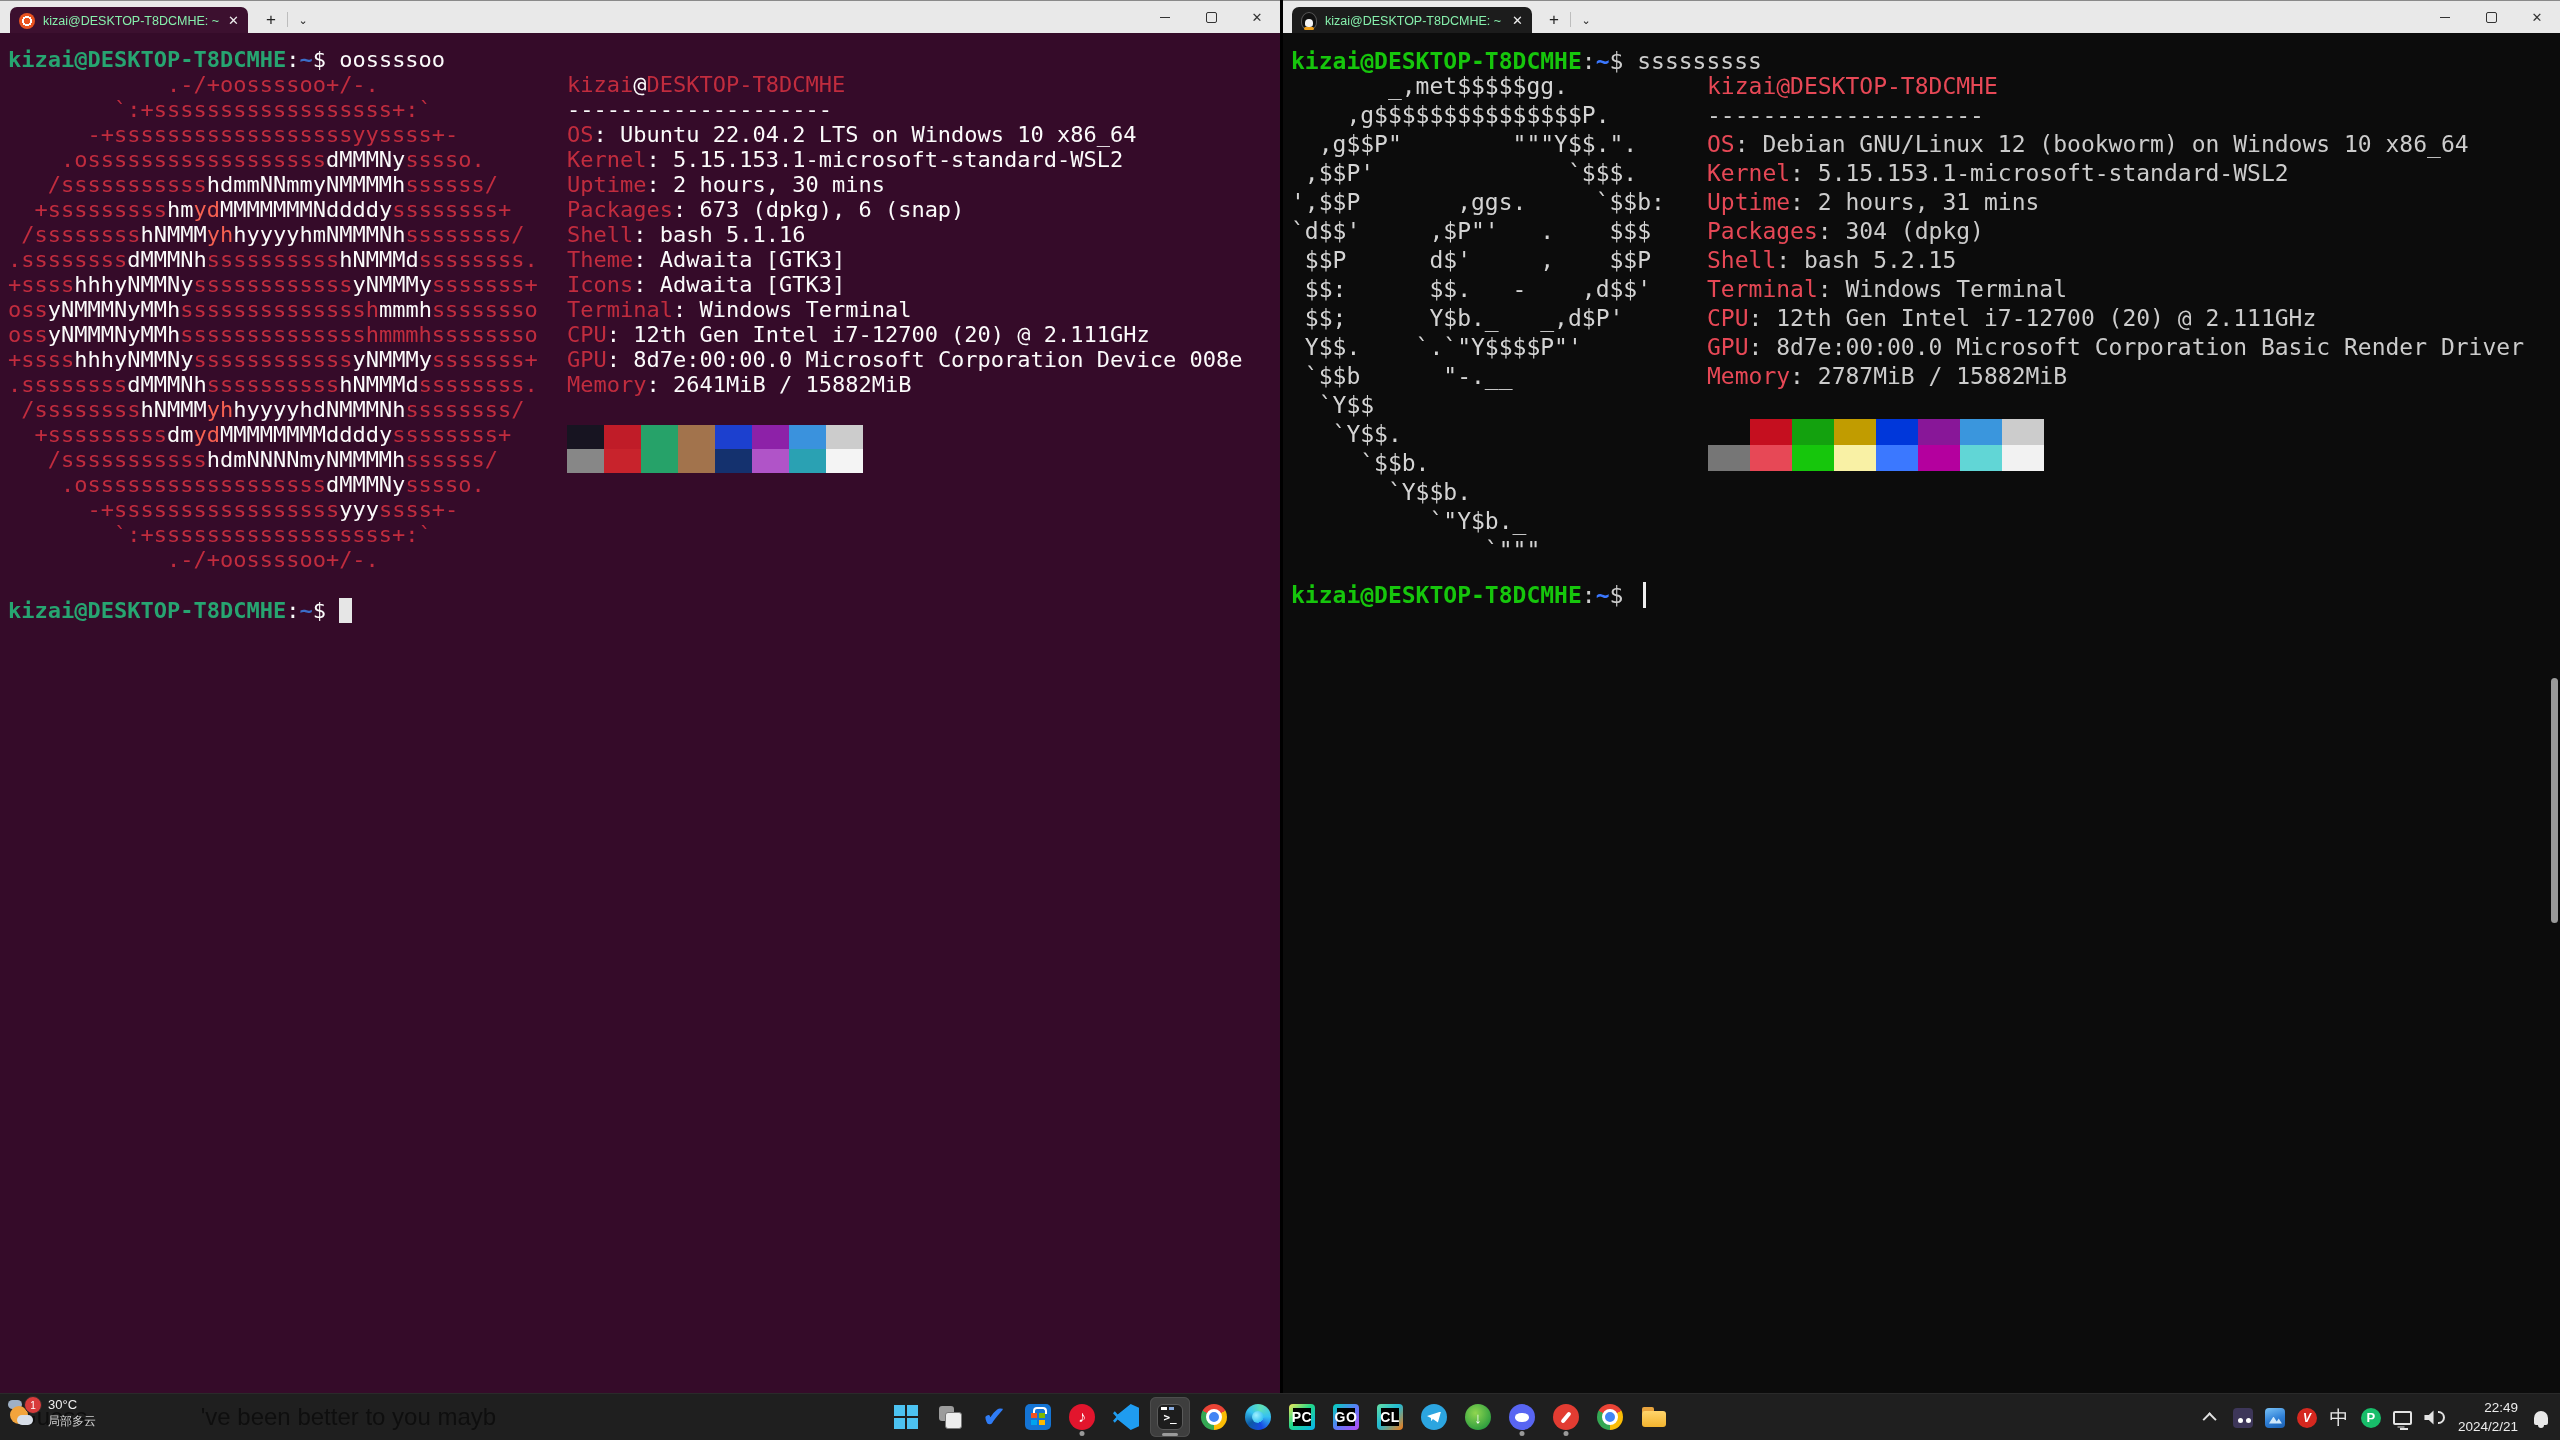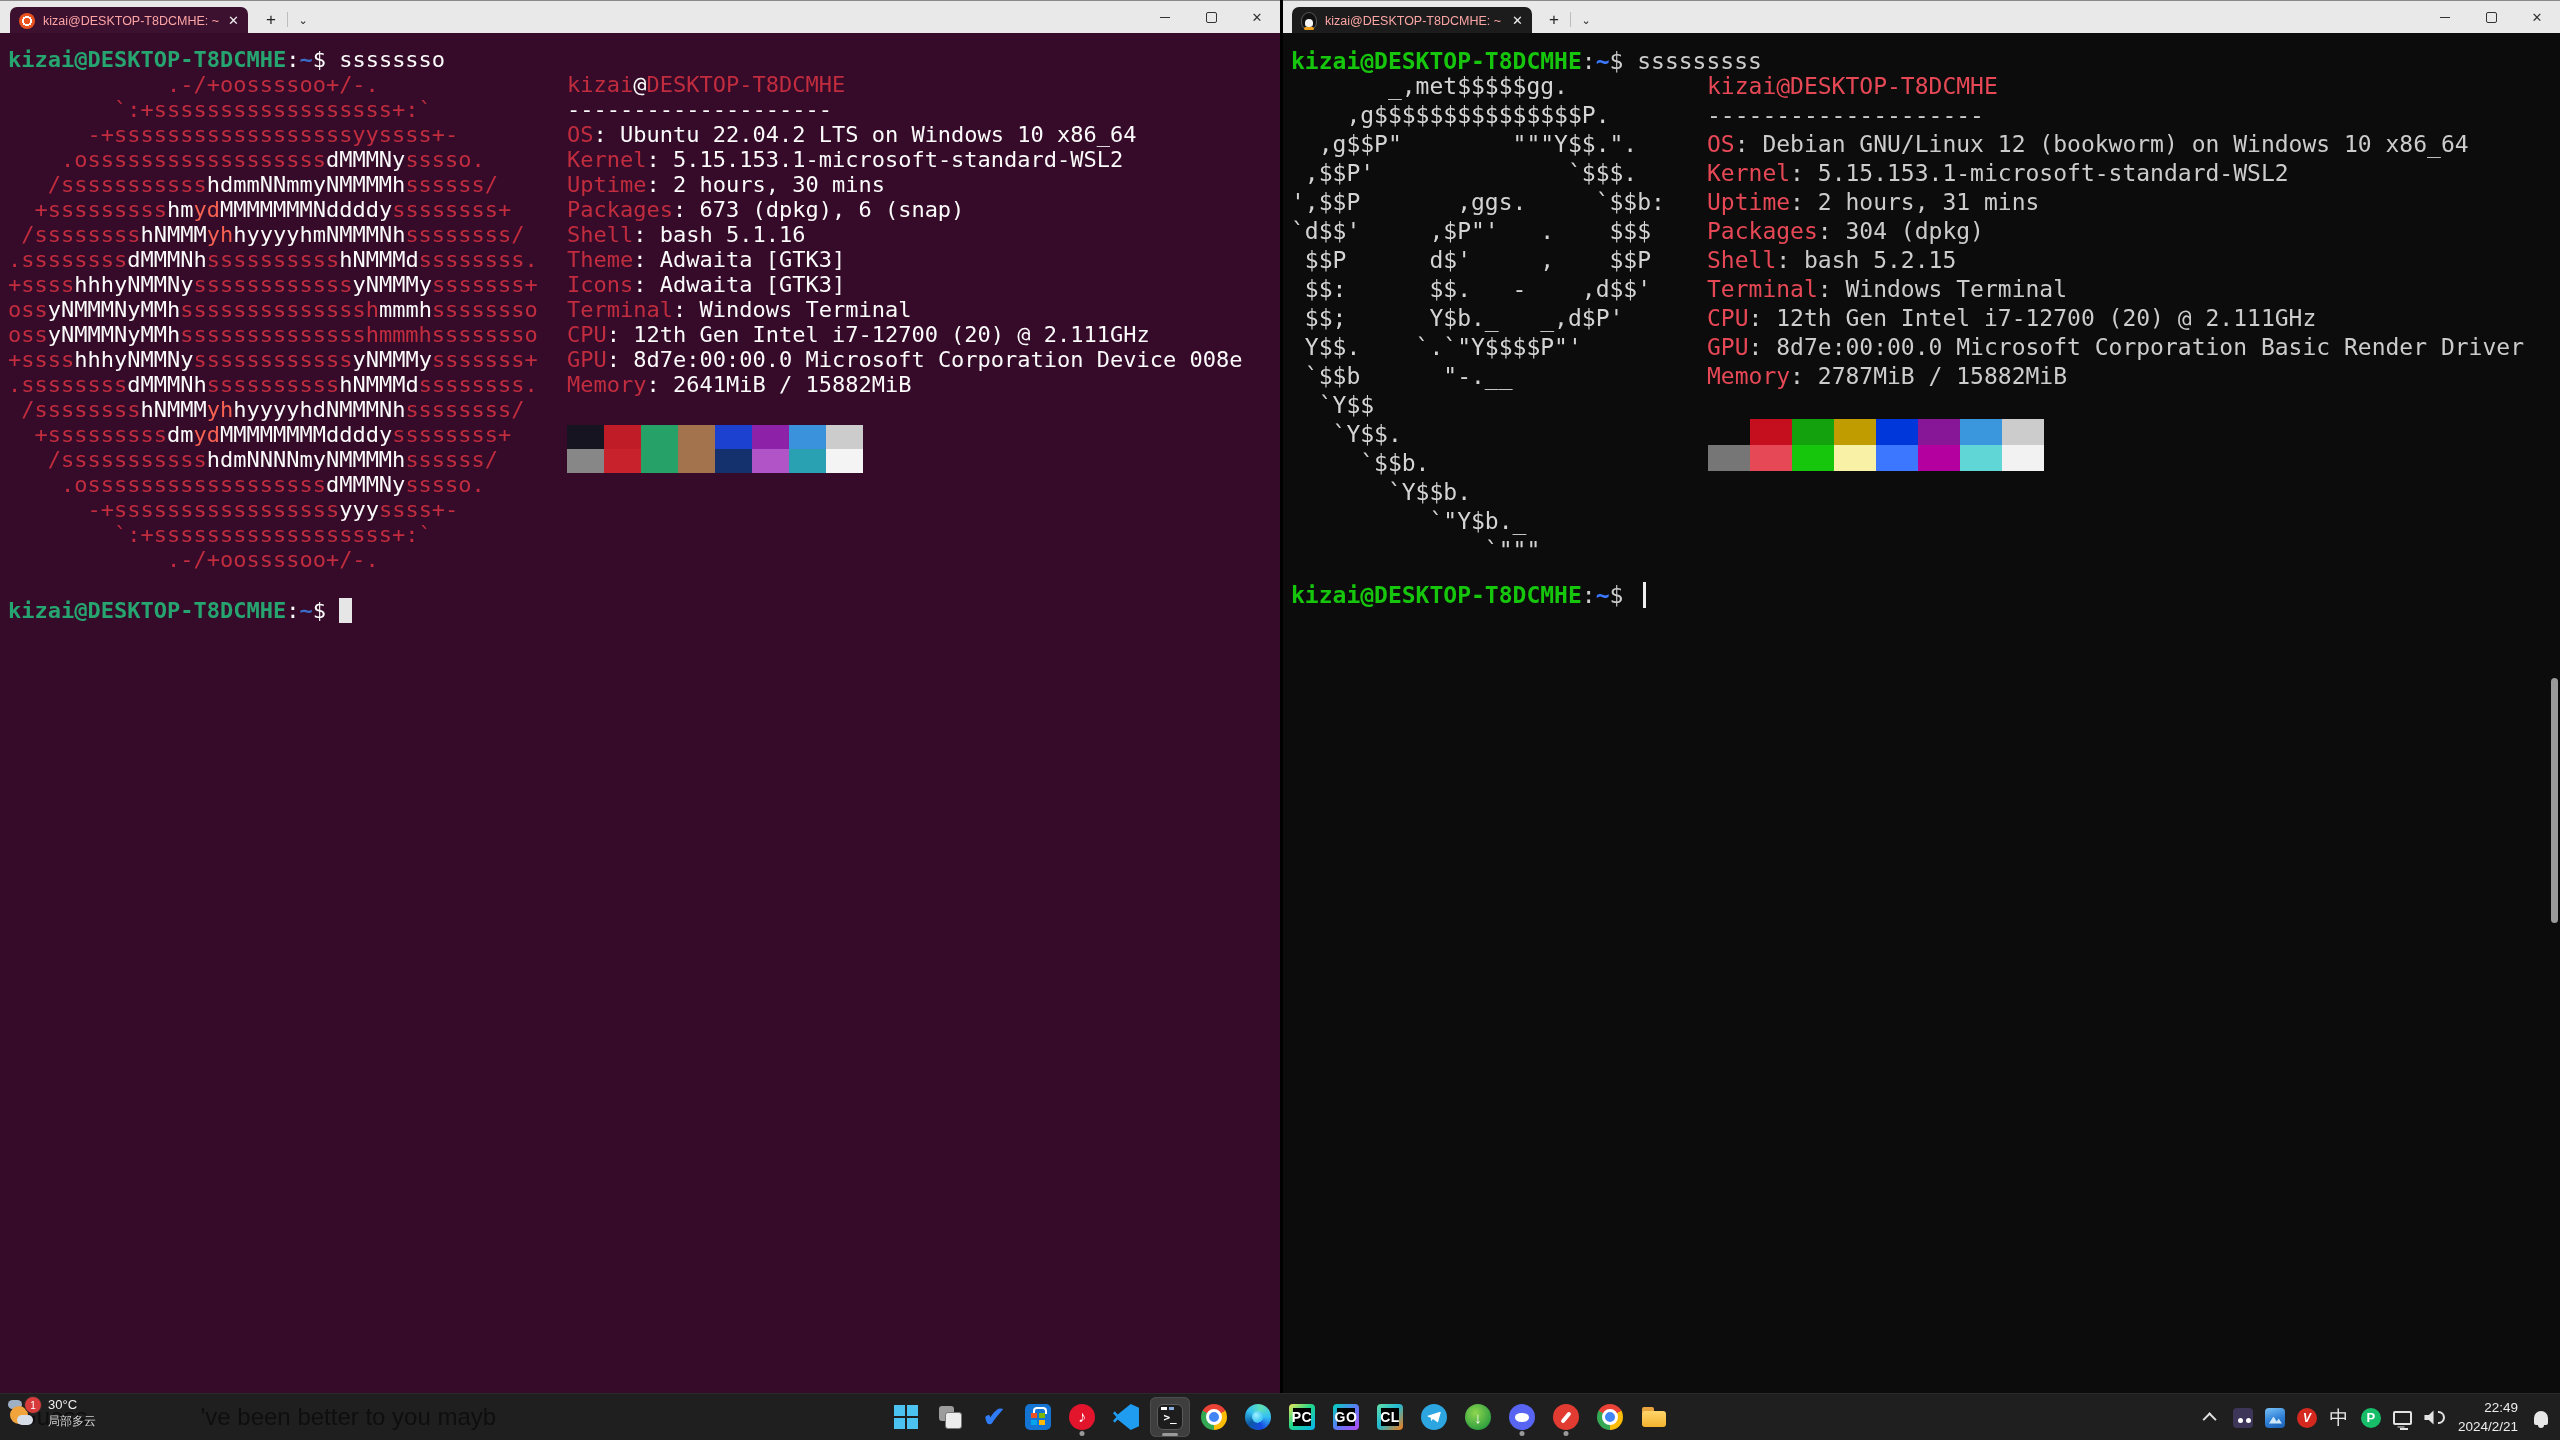--- a/index.html
+++ b/index.html
@@ -10,21 +10,21 @@
   .window{position:absolute;top:0;height:1393px;}
   .win-left{left:0;width:1280px;}
   .win-right{left:1283px;width:1277px;}
 
   .tabrow{position:absolute;top:0;left:0;right:0;height:33px;background:#e9e9e9;
           border-top:1px solid #8a8a8a;box-sizing:border-box;}
   .tab{position:absolute;top:6px;height:27px;border-radius:7px 7px 0 0;display:flex;
        align-items:center;padding:0 9px;gap:8px;box-sizing:border-box;}
   .win-left .tab{left:10px;width:238px;background:#3c102f;}
   .win-right .tab{left:9px;width:240px;background:#1c1c1c;}
-  .tab-title{color:#fca5a5;font-size:12.5px;white-space:nowrap;flex:1;overflow:hidden;}
+  .tab-title{color:#86efac;font-size:12.5px;white-space:nowrap;flex:1;overflow:hidden;}
   .tab-close{color:#eee;font-size:13px;line-height:1;}
 
   .ubuntu-logo{width:16px;height:16px;border-radius:50%;background:#e95420;flex:0 0 16px;
      background-image:radial-gradient(circle at 50% 50%,#e95420 0 3px,#fff 3px 5px,#e95420 5px);}
   .tux-logo{width:14px;height:16px;flex:0 0 14px;position:relative;background:#111;
      border-radius:50% 50% 42% 42%;border:1px solid #555;}
   .tux-logo::before{content:"";position:absolute;left:3px;top:6px;width:8px;height:8px;
      background:#f5f5f5;border-radius:50% 50% 40% 40%;}
   .tux-logo::after{content:"";position:absolute;left:2px;bottom:-1px;width:10px;height:3px;
      background:#f0a11c;border-radius:2px;}
@@ -222,21 +222,21 @@
     <div class="newtab-btn">+</div>
     <div class="tab-sep"></div>
     <div class="chev-btn">⌄</div>
     <div class="win-controls">
       <div class="wc wc-min"></div>
       <div class="wc wc-max"></div>
       <div class="wc wc-close">✕</div>
     </div>
   </div>
   <div class="term">
-    <pre class="block p1"><div><span class="c-g">kizai@DESKTOP-T8DCMHE</span><span class="c-w">:</span><span class="c-u">~</span><span class="c-w">$ ssssssso</span></div></pre>
+    <pre class="block p1"><div><span class="c-g">kizai@DESKTOP-T8DCMHE</span><span class="c-w">:</span><span class="c-u">~</span><span class="c-w">$ oossssoo</span></div></pre>
     <pre class="block art"><div><span class="c-r">            .-/+oossssoo+/-.</span></div><div><span class="c-r">        `:+ssssssssssssssssss+:`</span></div><div><span class="c-r">      -+ssssssssssssssssssyyssss+-</span></div><div><span class="c-r">    .ossssssssssssssssss</span><span class="c-w">dMMMNy</span><span class="c-r">sssso.</span></div><div><span class="c-r">   /sssssssssss</span><span class="c-w">hdmmNNmmyNMMMMh</span><span class="c-r">ssssss/</span></div><div><span class="c-r">  +sssssssss</span><span class="c-w">hm</span><span class="c-b">yd</span><span class="c-w">MMMMMMMNddddy</span><span class="c-r">ssssssss+</span></div><div><span class="c-r"> /ssssssss</span><span class="c-w">hNMMM</span><span class="c-b">yh</span><span class="c-w">hyyyyhmNMMMNh</span><span class="c-r">ssssssss/</span></div><div><span class="c-r">.ssssssss</span><span class="c-w">dMMMNh</span><span class="c-r">ssssssssss</span><span class="c-w">hNMMMd</span><span class="c-r">ssssssss.</span></div><div><span class="c-r">+ssss</span><span class="c-w">hhhyNMMNy</span><span class="c-r">ssssssssssss</span><span class="c-w">yNMMMy</span><span class="c-r">sssssss+</span></div><div><span class="c-r">oss</span><span class="c-w">yNMMMNyMMh</span><span class="c-r">ssssssssssssssh</span><span class="c-w">mmmh</span><span class="c-r">ssssssso</span></div><div><span class="c-r">oss</span><span class="c-w">yNMMMNyMMh</span><span class="c-r">sssssssssssssshmmmhssssssso</span></div><div><span class="c-r">+ssss</span><span class="c-w">hhhyNMMNy</span><span class="c-r">ssssssssssss</span><span class="c-w">yNMMMy</span><span class="c-r">sssssss+</span></div><div><span class="c-r">.ssssssss</span><span class="c-w">dMMMNh</span><span class="c-r">ssssssssss</span><span class="c-w">hNMMMd</span><span class="c-r">ssssssss.</span></div><div><span class="c-r"> /ssssssss</span><span class="c-w">hNMMM</span><span class="c-b">yh</span><span class="c-w">hyyyyhdNMMMNh</span><span class="c-r">ssssssss/</span></div><div><span class="c-r">  +sssssssss</span><span class="c-w">dm</span><span class="c-b">yd</span><span class="c-w">MMMMMMMMddddy</span><span class="c-r">ssssssss+</span></div><div><span class="c-r">   /sssssssssss</span><span class="c-w">hdmNNNNmyNMMMMh</span><span class="c-r">ssssss/</span></div><div><span class="c-r">    .ossssssssssssssssss</span><span class="c-w">dMMMNy</span><span class="c-r">sssso.</span></div><div><span class="c-r">      -+sssssssssssssssss</span><span class="c-w">yyy</span><span class="c-r">ssss+-</span></div><div><span class="c-r">        `:+ssssssssssssssssss+:`</span></div><div><span class="c-r">            .-/+oossssoo+/-.</span></div></pre>
     <pre class="block info"><div><span class="c-r">kizai</span><span class="c-w">@</span><span class="c-r">DESKTOP-T8DCMHE</span></div><div><span class="c-w">--------------------</span></div><div><span class="c-r">OS</span><span class="c-w">: Ubuntu 22.04.2 LTS on Windows 10 x86_64</span></div><div><span class="c-r">Kernel</span><span class="c-w">: 5.15.153.1-microsoft-standard-WSL2</span></div><div><span class="c-r">Uptime</span><span class="c-w">: 2 hours, 30 mins</span></div><div><span class="c-r">Packages</span><span class="c-w">: 673 (dpkg), 6 (snap)</span></div><div><span class="c-r">Shell</span><span class="c-w">: bash 5.1.16</span></div><div><span class="c-r">Theme</span><span class="c-w">: Adwaita [GTK3]</span></div><div><span class="c-r">Icons</span><span class="c-w">: Adwaita [GTK3]</span></div><div><span class="c-r">Terminal</span><span class="c-w">: Windows Terminal</span></div><div><span class="c-r">CPU</span><span class="c-w">: 12th Gen Intel i7-12700 (20) @ 2.111GHz</span></div><div><span class="c-r">GPU</span><span class="c-w">: 8d7e:00:00.0 Microsoft Corporation Device 008e</span></div><div><span class="c-r">Memory</span><span class="c-w">: 2641MiB / 15882MiB</span></div></pre>
     <div class="pal">
       <div><span style="background: rgb(23, 20, 33);"></span><span style="background: rgb(192, 28, 40);"></span><span style="background: rgb(38, 162, 105);"></span><span style="background: rgb(162, 115, 76);"></span><span style="background: rgb(28, 64, 207);"></span><span style="background: rgb(141, 33, 168);"></span><span style="background: rgb(58, 146, 221);"></span><span style="background: rgb(204, 204, 204);"></span></div>
       <div><span style="background: rgb(135, 135, 135);"></span><span style="background: rgb(200, 35, 44);"></span><span style="background: rgb(38, 162, 105);"></span><span style="background: rgb(162, 115, 76);"></span><span style="background: rgb(20, 49, 110);"></span><span style="background: rgb(176, 84, 200);"></span><span style="background: rgb(42, 161, 179);"></span><span style="background: rgb(244, 244, 244);"></span></div>
     </div>
     <pre class="block p2"><div><span class="c-g">kizai@DESKTOP-T8DCMHE</span><span class="c-w">:</span><span class="c-u">~</span><span class="c-w">$ </span><span class="c-cb"> </span></div></pre>
   </div>
 </div>
 

